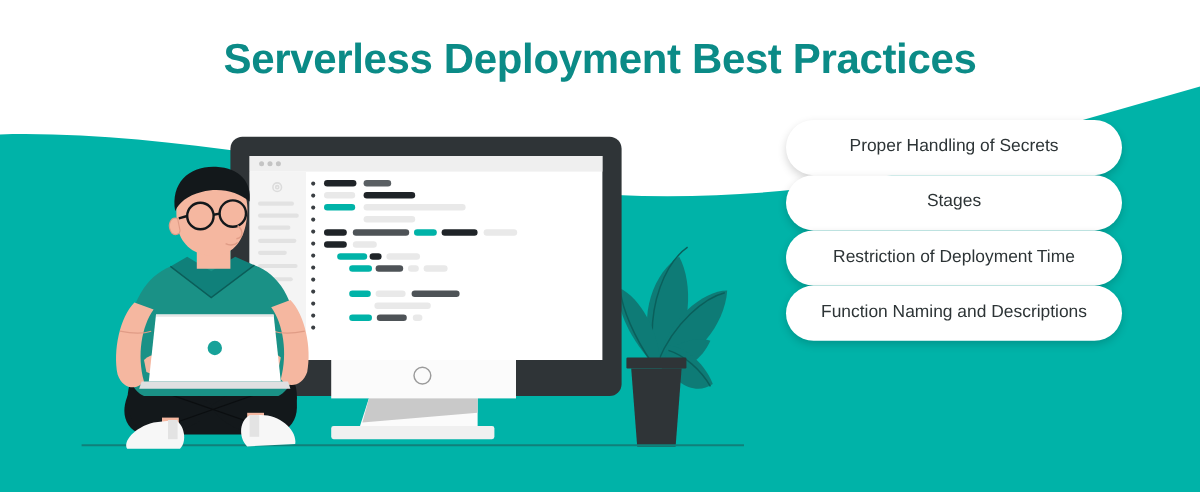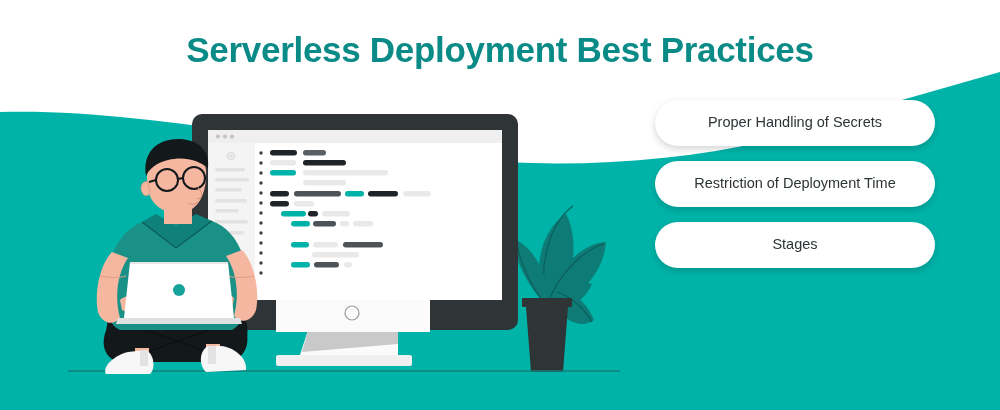--- a/index.html
+++ b/index.html
@@ -48,21 +48,21 @@
 
   
   #pill-list {
     position: absolute;
     left: 655px;
     top: 100px;
     width: 280px;
     z-index: 25;
     display: flex;
     flex-direction: column;
-    gap: 15px;
+    gap: 0;
   }
   .pill {
     height: 46px;
     border-radius: 24px;
     background: #ffffff;
     box-shadow: 0 3px 7px rgba(0,0,0,0.17);
     display: flex;
     align-items: center;
     justify-content: center;
     padding: 0 10px;
@@ -260,20 +260,23 @@
     </g>
   </svg>
 
   <div id="title">Serverless Deployment Best Practices</div>
 
   <div id="pill-list">
     <div class="pill">
       <span class="pill-label">Proper Handling of Secrets</span>
     </div>
     <div class="pill">
+      <span class="pill-label">Stages</span>
+    </div>
+    <div class="pill">
       <span class="pill-label">Restriction of Deployment Time</span>
     </div>
     <div class="pill">
-      <span class="pill-label">Stages</span>
+      <span class="pill-label">Function Naming and Descriptions</span>
     </div>
   </div>
 
 </div>
 
 </body></html>

